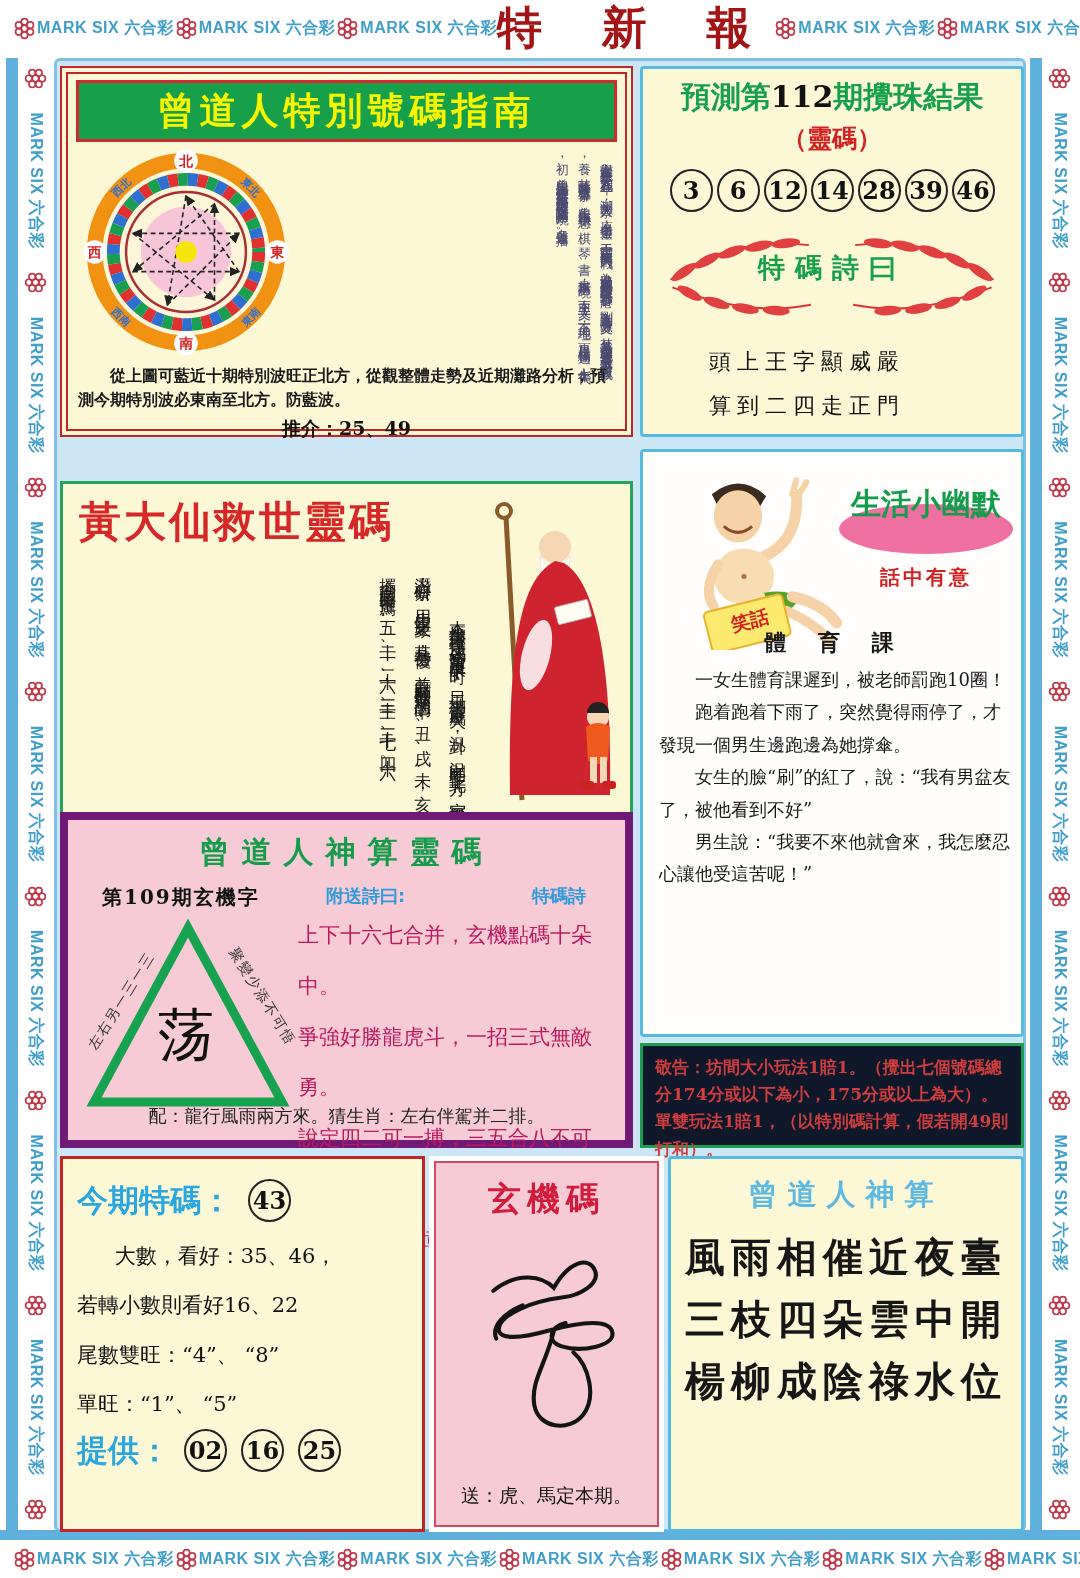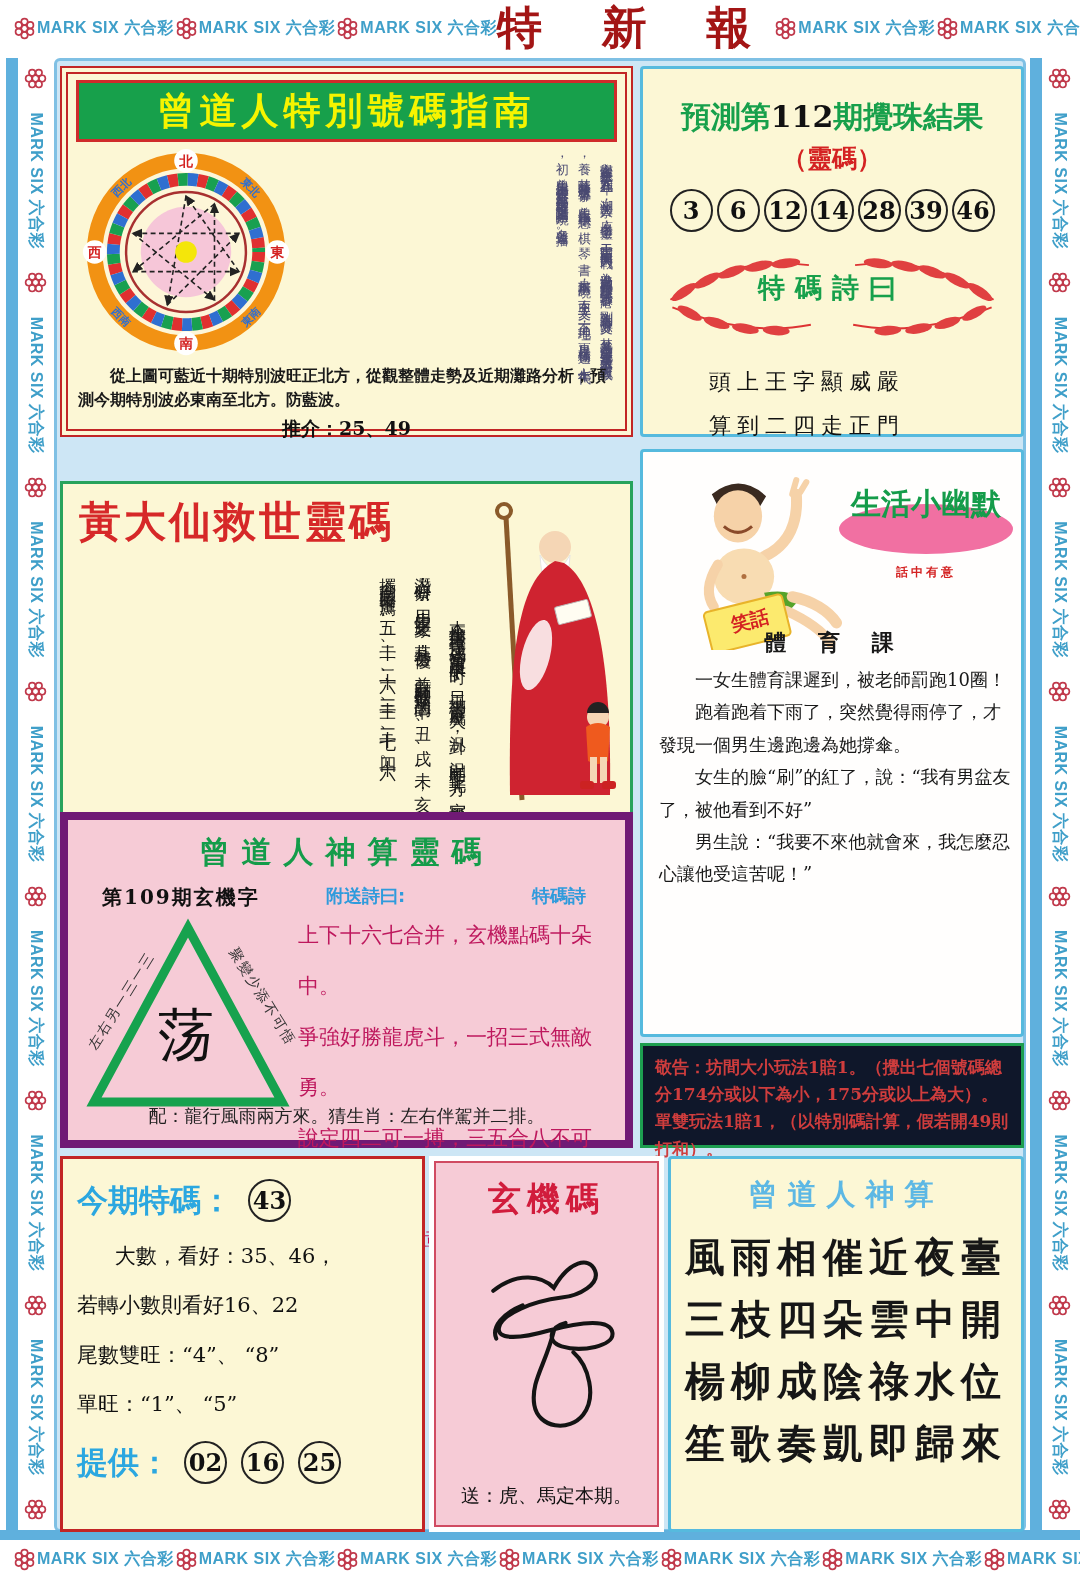--- a/index.html
+++ b/index.html
@@ -45,21 +45,21 @@
                color:#4a4a72; font-family:"DejaVu Serif",serif; }
   .guide-analysis { position:absolute; left:16px; right:16px; top:296px; font-size:16px;
                     font-weight:bold; color:#191919; line-height:1.5; text-indent:2em;
                     font-family:"DejaVu Serif",serif; }
   .guide-recommend { position:absolute; left:0; right:0; top:348px; text-align:center;
                      font-size:19px; font-weight:bold; color:#111; font-family:"DejaVu Serif",serif; }
 
   
   #panel-predict { left:640px; top:66px; width:384px; height:371px; background:#fcf7d5;
                    border:3px solid #56bade; border-radius:4px; }
-  .predict-title { margin-top:28px; text-align:center; font-size:30px; font-weight:bold;
+  .predict-title { margin-top:8px; text-align:center; font-size:30px; font-weight:bold;
                    color:#17a04b; font-family:"DejaVu Serif",serif; }
   .predict-title .issue { color:#111; }
   .predict-sub { text-align:center; color:#d42222; font-size:25px; font-weight:bold; margin-top:4px; }
   .balls { display:flex; justify-content:center; gap:4px; margin-top:14px; }
   .ball { width:43px; height:43px; border:2.5px solid #222; border-radius:50%; box-sizing:border-box;
           display:flex; align-items:center; justify-content:center; font-size:24px; font-weight:bold;
           font-family:"DejaVu Serif",serif; color:#111; background:transparent; }
   .wreath-wrap { position:relative; margin-top:12px; height:100px; }
   .wreath-wrap svg { position:absolute; left:0; top:0; width:100%; height:100%; }
   .banner-text { position:absolute; left:0; right:0; top:26px; text-align:center;
@@ -83,21 +83,21 @@
                  border:3px solid #56bade; border-radius:4px; }
   .humor-cartoon { position:absolute; left:8px; top:12px; width:192px; height:186px; }
   .humor-tag { position:absolute; left:72px; top:156px; width:70px; text-align:center;
                transform:rotate(-14deg); color:#d42222; font-weight:bold; font-size:19px;
                font-family:"DejaVu Serif",serif; }
   .humor-ellipse { position:absolute; left:196px; top:52px; width:174px; height:50px;
                    background:#f170a2; border-radius:50%; }
   .humor-title { position:absolute; left:190px; top:32px; width:186px; text-align:center;
                  font-size:30px; font-weight:bold; color:#149c4a; font-family:"DejaVu Serif",serif; }
   .humor-tagline { position:absolute; left:196px; top:112px; width:174px; text-align:center;
-                   color:#d42222; font-size:12px; font-weight:bold; letter-spacing:3px;
+                   color:#d42222; font-size:20px; font-weight:bold; letter-spacing:3px;
                    font-family:Liberation Serif, serif; }
   .joke { position:absolute; left:16px; top:176px; width:352px; color:#191919;
           font-family:"DejaVu Serif",serif; }
   .joke-title { text-align:center; font-size:22px; font-weight:bold; letter-spacing:12px;
                 margin-bottom:6px; }
   .joke p { margin:0; font-size:18px; line-height:1.8; text-indent:2em; }
 
   
   #panel-notice { left:640px; top:1043px; width:384px; height:105px; background:#0f172a;
                   border:3px solid #1d9e50; padding:8px 12px; font-size:17px; font-weight:bold;
@@ -128,21 +128,21 @@
                      font-size:18px; color:#222; font-family:"DejaVu Serif",serif; }
 
   
   #panel-tema { left:60px; top:1156px; width:365px; height:376px; background:#fcf7d5;
                 border:3px solid #c22525; padding:0 14px; }
   .tema-head { margin-top:20px; display:flex; align-items:center; gap:16px; }
   .tema-label { color:#2ba7e0; font-size:31px; font-weight:bold; font-family:"DejaVu Serif",serif; }
   .tema-lines { margin-top:10px; }
   .tema-lines div { font-size:21px; line-height:2.35; color:#111; font-family:"DejaVu Serif",serif; }
   .tema-lines div:first-child { text-indent:1.8em; }
-  .tema-provide { margin-top:12px; display:flex; align-items:center; gap:14px; }
+  .tema-provide { display:flex; align-items:center; gap:14px; }
 
   
   #panel-xuanji { left:429px; top:1156px; width:235px; height:376px; background:#ffffff; }
   .xuanji-inner { position:absolute; left:5px; top:5px; right:5px; bottom:5px;
                   border:2px solid #d04b62; background:#f6cbd6; }
   .xuanji-title { text-align:center; margin-top:14px; font-size:33px; font-weight:bold;
                   color:#d11c3c; letter-spacing:6px; font-family:"DejaVu Serif",serif; }
   .scribble { position:absolute; left:28px; top:74px; width:166px; height:210px; }
   .xuanji-footer { position:absolute; left:0; right:0; bottom:16px; text-align:center;
                    font-size:19px; color:#111; font-family:"DejaVu Serif",serif; }
@@ -505,17 +505,16 @@
       <div class="xuanji-footer">送：虎、馬定本期。</div>
     </div>
   </div>
 
   <div class="panel" id="panel-callig">
     <div class="callig-title">曾道人神算</div>
     <div class="callig-grid">
       <div>風雨相催近夜臺</div>
       <div>三枝四朵雲中開</div>
       <div>楊柳成陰祿水位</div>
-      <div>笙歌奏凱即歸來</div>
     </div>
   </div>
 
 </div>
 
 </body></html>

